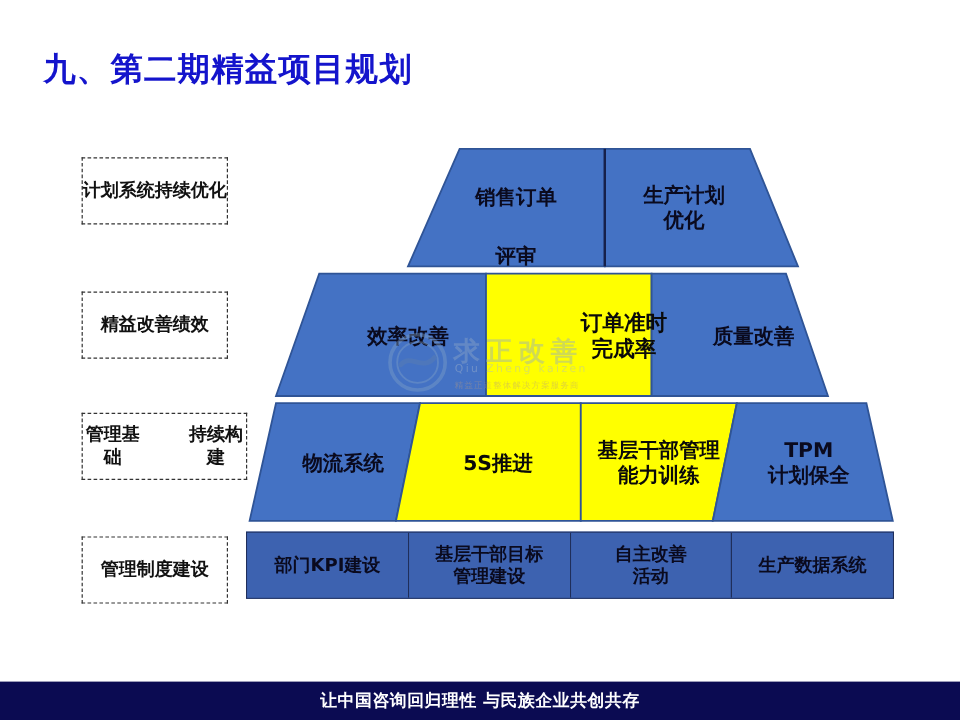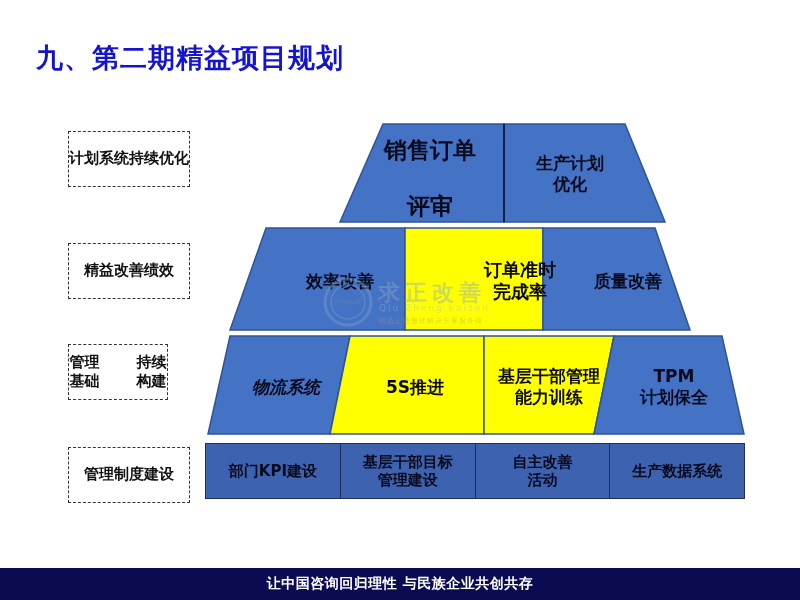--- a/index.html
+++ b/index.html
@@ -49,21 +49,21 @@
     font-size: 15px;
     font-weight: bold;
     line-height: 1.30;
     text-align: center;
     background: #ffffff;
   }
   .side-label .l2 { display: block; }
 
   #label-0 { left: 68px; top: 131px; width: 122px; height: 56px; }
   #label-1 { left: 68px; top: 243px; width: 122px; height: 56px; }
-  #label-2 { left: 68px; top: 344px; width: 100px; height: 56px; gap: 36px; }
+  #label-2 { left: 68px; top: 344px; width: 138px; height: 56px; gap: 36px; }
   #label-3 { left: 68px; top: 447px; width: 122px; height: 56px; }
 
   
   #pyramid-svg {
     position: absolute;
     left: 0;
     top: 0;
     width: 800px;
     height: 600px;
   }
@@ -76,30 +76,30 @@
     text-align: center;
     font-weight: bold;
     color: #0A0A14;
     line-height: 1.22;
     pointer-events: none;
   }
   .t-blue { color: #0A0A1E; }
   .t-yellow { color: #0A0A0A; }
 
   
-  #cell-t1-0 { left: 368px; top: 132px; width: 124px; height: 92px; font-size: 23px; gap: 28px; }
+  #cell-t1-0 { left: 368px; top: 144px; width: 124px; height: 92px; font-size: 17px; gap: 28px; }
   #cell-t1-1 { left: 508px; top: 128px; width: 124px; height: 92px; font-size: 17px; }
 
   
   #cell-t2-0 { left: 276px; top: 234px; width: 128px; height: 94px; font-size: 17px; }
   #cell-t2-1 { left: 406px; top: 234px; width: 136px; height: 94px; font-size: 18px; padding-left: 46px; }
   #cell-t2-2 { left: 545px; top: 234px; width: 128px; height: 94px; font-size: 17px; padding-left: 19px; }
 
   
-  #cell-t3-0 { left: 228px; top: 340px; width: 116px; height: 94px; font-size: 17px; font-style: italic; }
+  #cell-t3-0 { left: 228px; top: 340px; width: 116px; height: 94px; font-size: 17px; }
   #cell-t3-1 { left: 352px; top: 340px; width: 126px; height: 94px; font-size: 17px; }
   #cell-t3-2 { left: 486px; top: 340px; width: 126px; height: 94px; font-size: 17px; }
   #cell-t3-3 { left: 616px; top: 340px; width: 116px; height: 94px; font-size: 17px; }
 
   
   #bottom-row {
     position: absolute;
     left: 205px;
     top: 443px;
     width: 540px;

